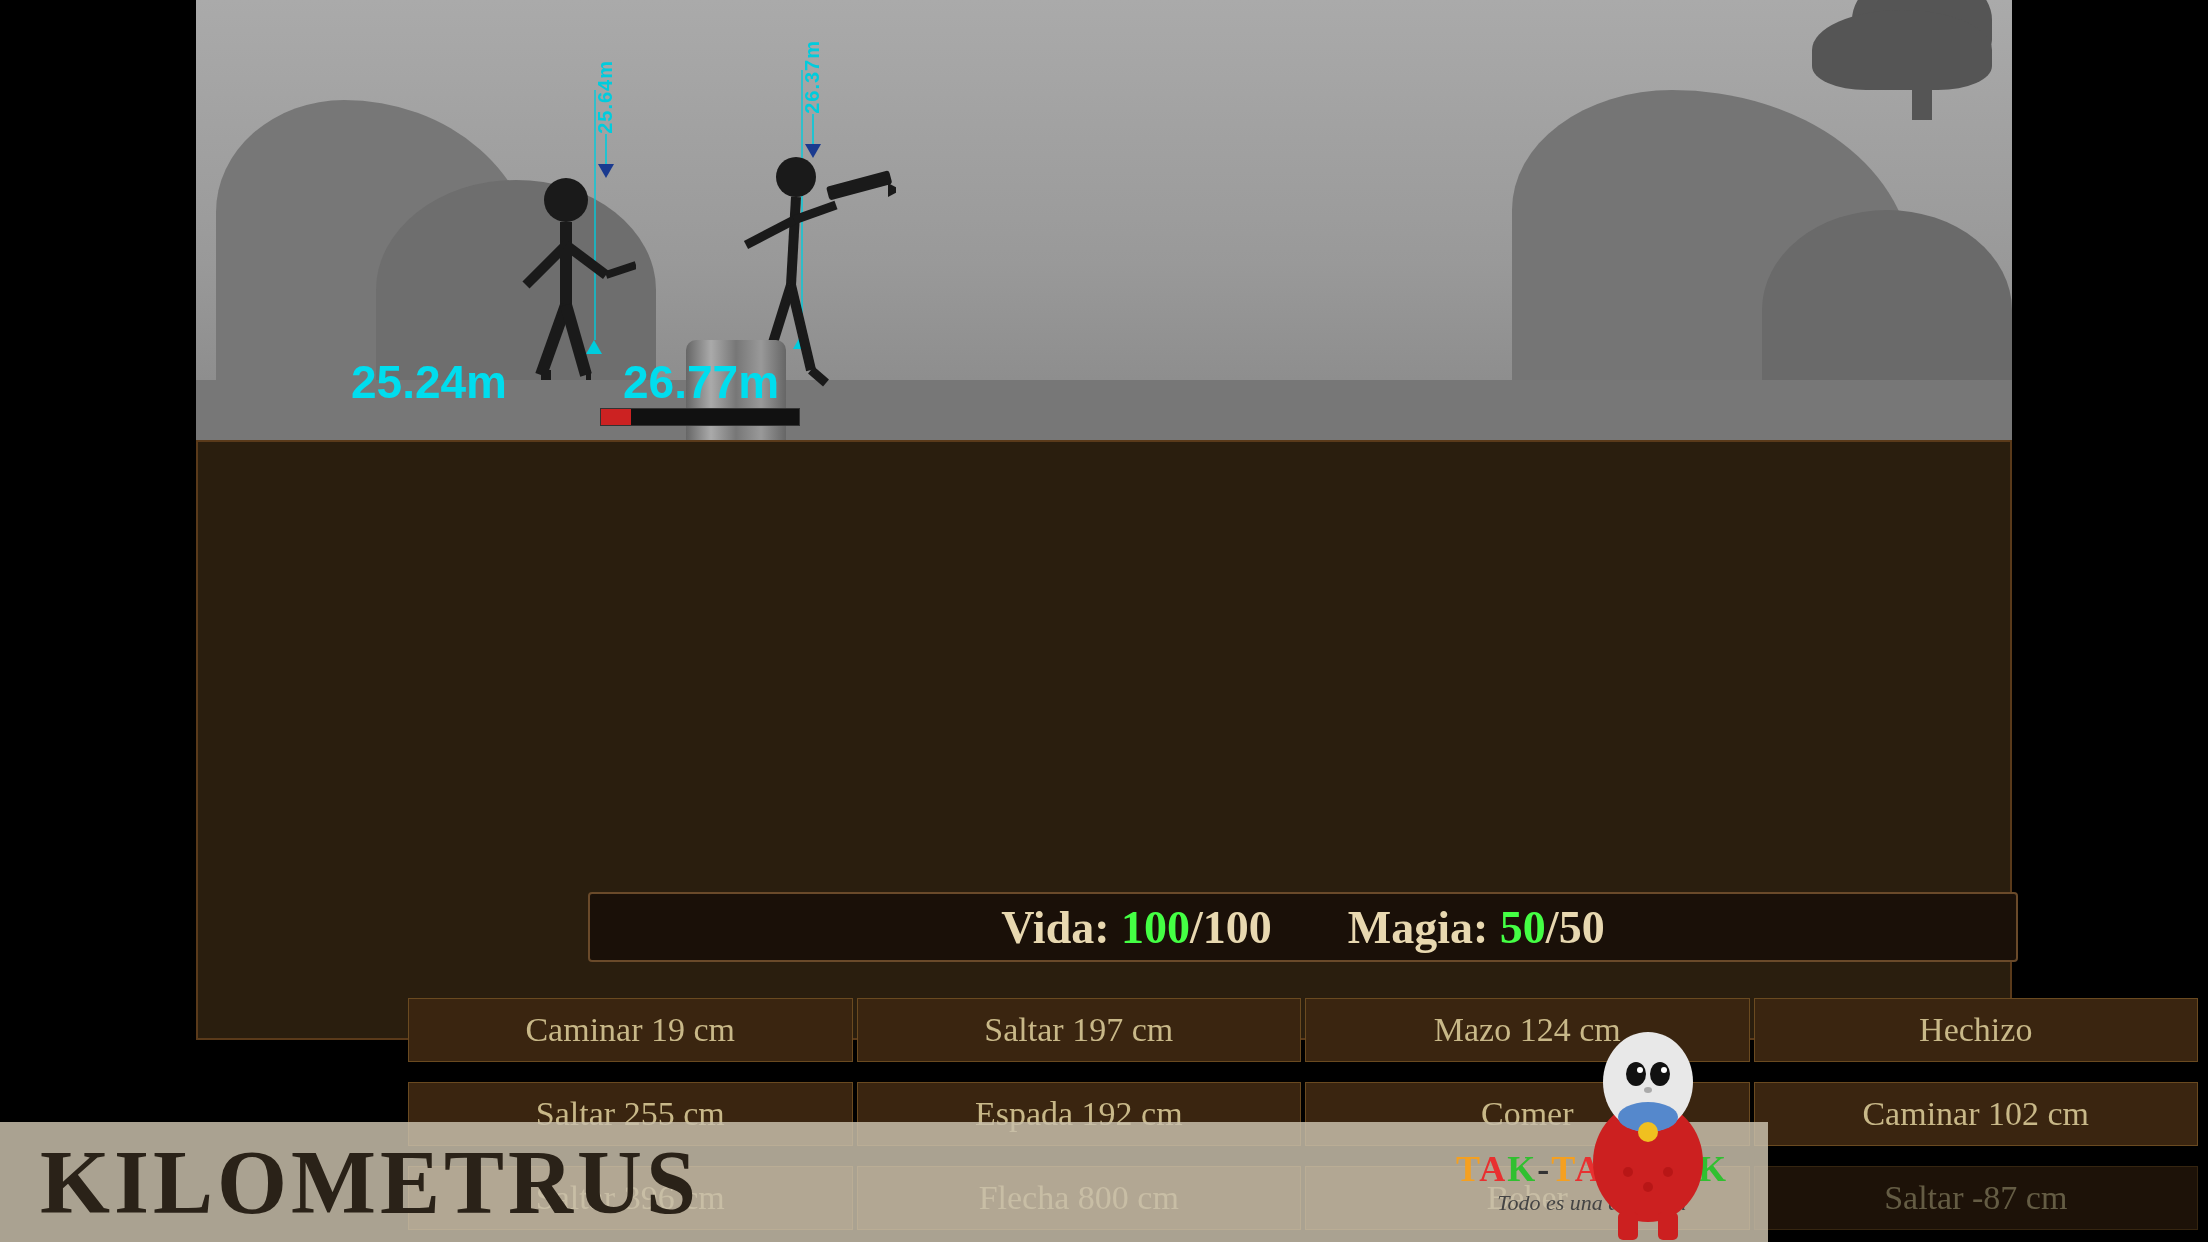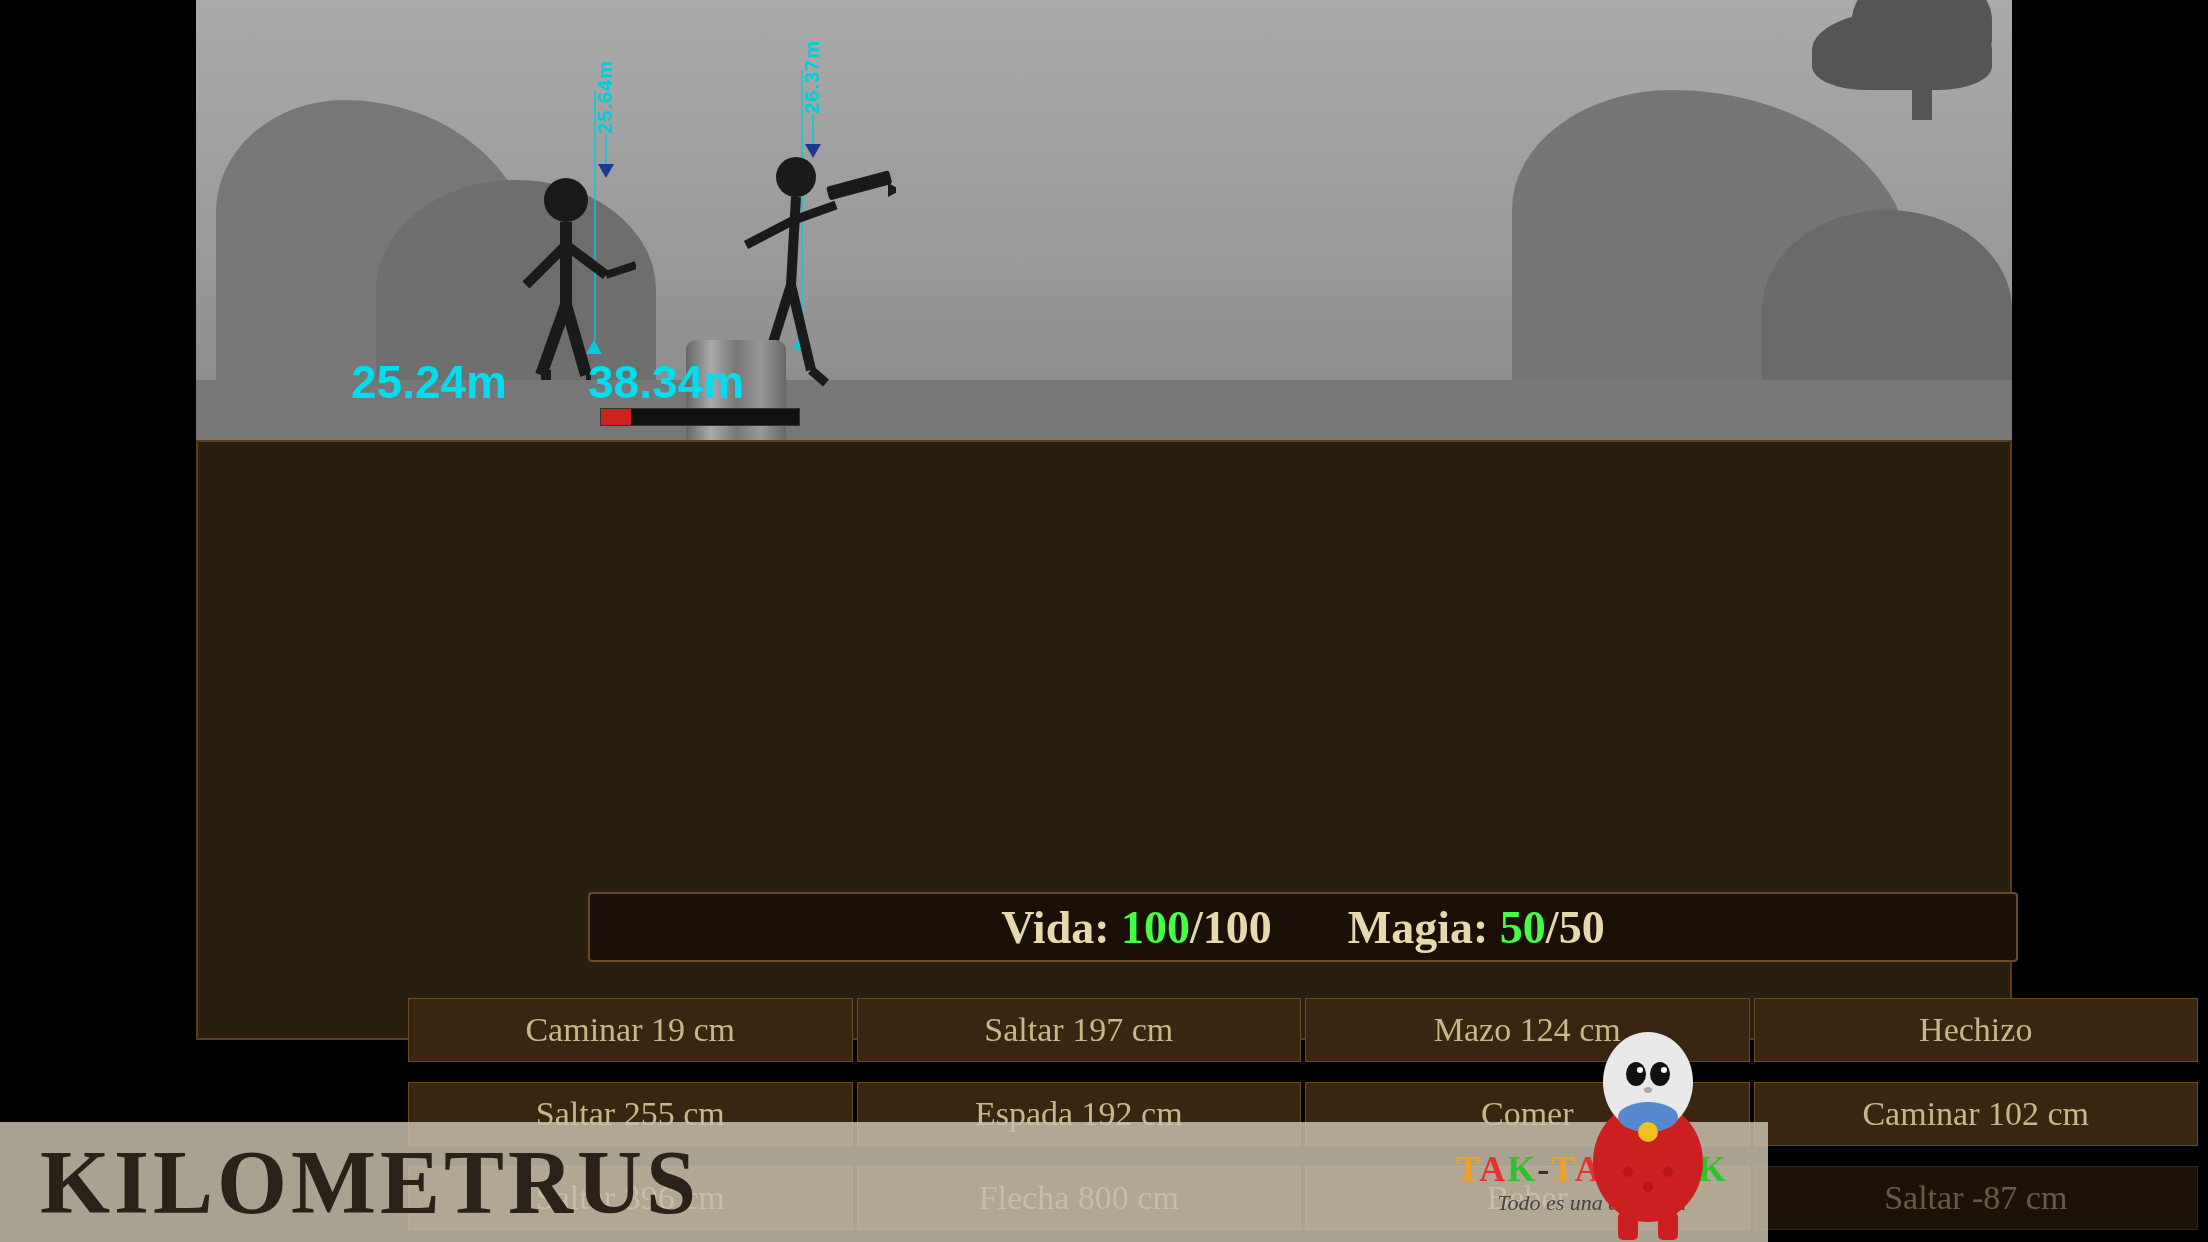--- a/index.html
+++ b/index.html
@@ -322,23 +322,23 @@
 
     <line x1="65" y1="130" x2="40" y2="210" stroke="#1a1a1a" stroke-width="10"></line>
     <line x1="65" y1="130" x2="85" y2="215" stroke="#1a1a1a" stroke-width="10"></line>
     <line x1="40" y1="210" x2="25" y2="230" stroke="#1a1a1a" stroke-width="9"></line>
     <line x1="85" y1="215" x2="100" y2="228" stroke="#1a1a1a" stroke-width="9"></line>
   </svg>
 
   <div class="pillar"></div>
 </div>
 
-<div style="position:absolute; top:355px; left:196px; width:1480px; display:flex; align-items:flex-end; padding-left:155px; gap:81px;">
+<div style="position:absolute; top:355px; left:196px; width:1480px; display:flex; align-items:flex-end; padding-left:155px; gap:116px;">
   <div style="color:#00ddee; font-size:46px; font-weight:bold; font-family:Arial,sans-serif;">25.24m</div>
-  <div style="color:#00ddee; font-size:46px; font-weight:bold; font-family:Arial,sans-serif;">38.34m</div>
+  <div style="color:#00ddee; font-size:46px; font-weight:bold; font-family:Arial,sans-serif;">26.77m</div>
 </div>
 
 <div style="position:absolute; top:408px; left:600px; width:200px; height:18px; background:#111; border:1px solid #333;">
   <div style="height:100%; background:#cc2222; width:30px;"></div>
 </div>
 
 <div class="ui-panel">
 
   <div class="stats-bar">
     <div class="stat-text">

